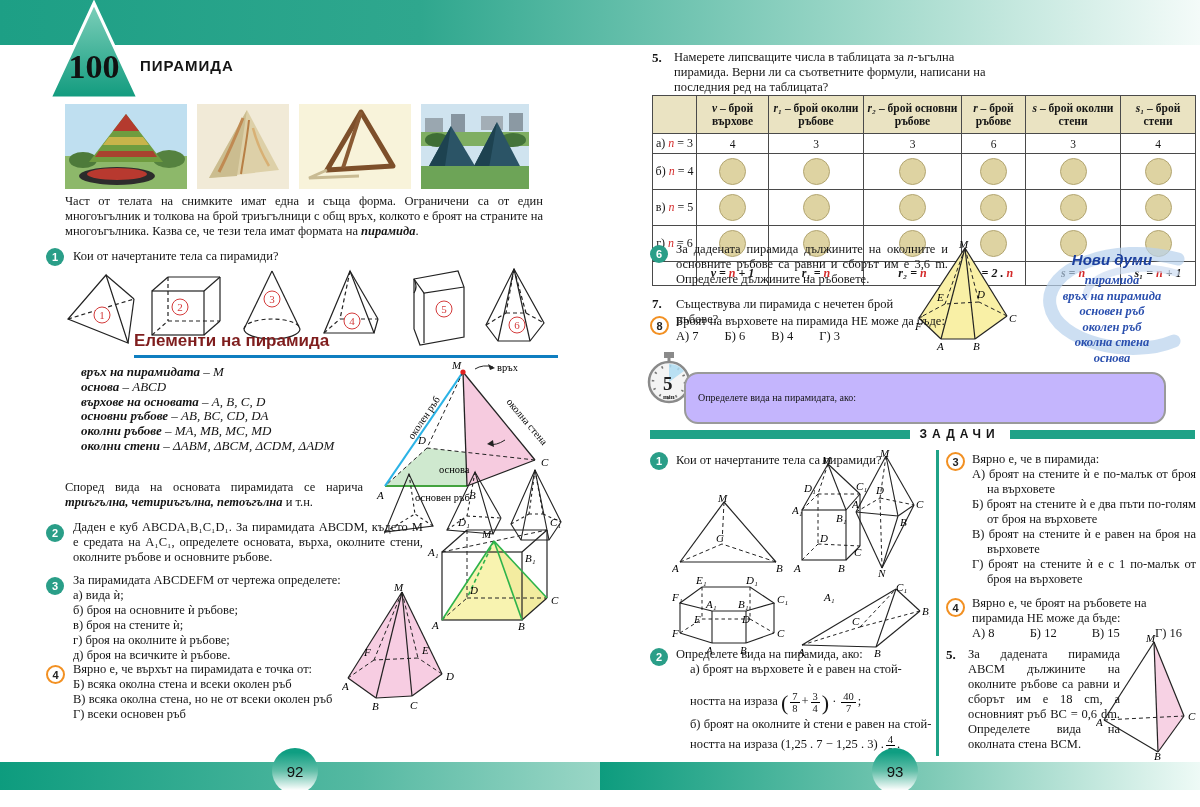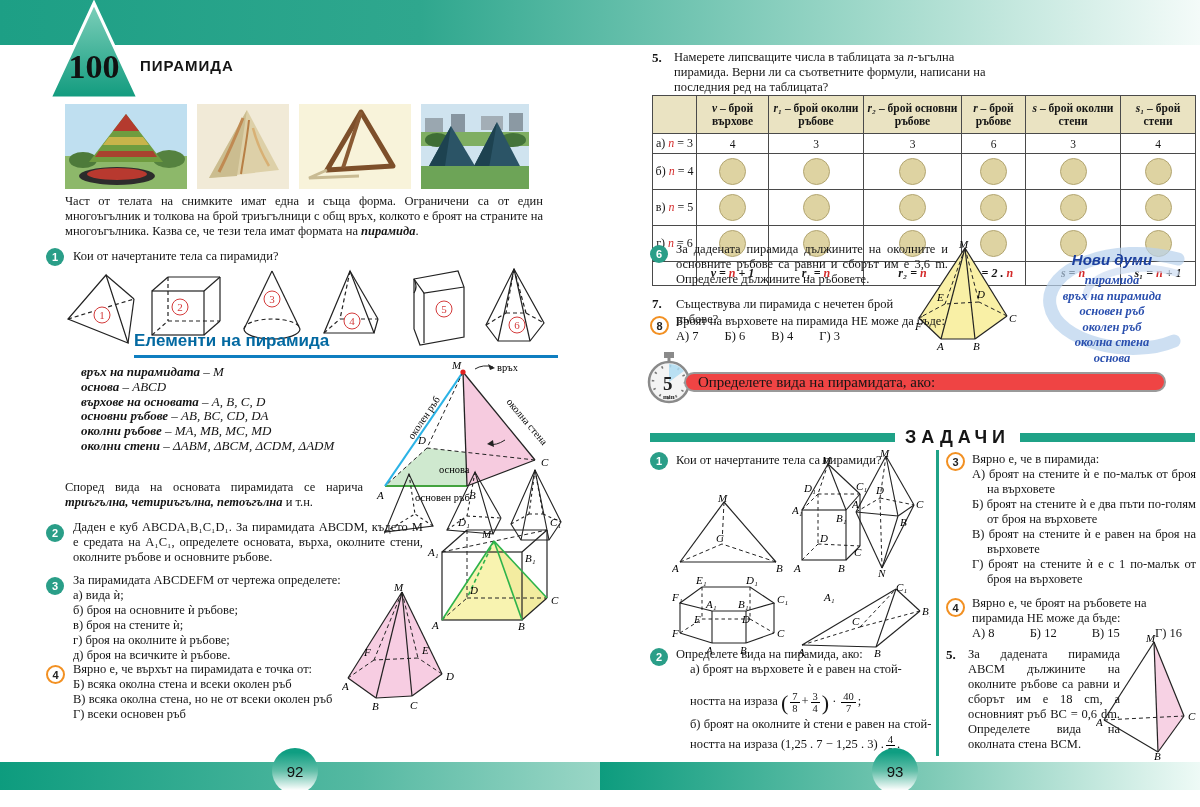--- a/index.html
+++ b/index.html
@@ -19,38 +19,38 @@
   .lesson-title{font-weight:bold;font-size:15px;letter-spacing:1px;}
   .qnum{width:18px;height:18px;border-radius:50%;display:flex;align-items:center;justify-content:center;
     font-family:"Liberation Sans","DejaVu Sans",sans-serif;font-size:11px;font-weight:bold;}
   .qnum.green{background:#2a9e88;color:#fff;}
   .qnum.orange{background:#fff;color:#222;border:2px solid #f29022;width:15px;height:15px;}
   .plainnum{font-weight:bold;font-size:13px;}
   .body-t{font-size:12.5px;line-height:15px;}
   .just{text-align:justify;}
   .em-bi{font-weight:bold;font-style:italic;}
   .mathv{font-style:italic;}
-  .sect-head{color:#0369a1;font-weight:bold;font-size:17px;
+  .sect-head{color:#7f1d1d;font-weight:bold;font-size:17px;
     font-family:"Liberation Sans","DejaVu Sans",sans-serif;
     border-bottom:3px solid #0f7ec0;padding-bottom:4px;}
   .elem-line{font-size:13px;line-height:14.8px;margin-left:16px;}
   .opt{padding-left:15px;text-indent:-15px;}
   table.ptable{border-collapse:collapse;table-layout:fixed;width:543px;font-size:11.5px;}
   table.ptable td{border:1px solid #4a4a4a;text-align:center;vertical-align:middle;padding:1px 2px;}
   td.thead{background:#eae3c2;font-weight:bold;line-height:12.5px;}
   td.rowlab{text-align:left;padding-left:3px;font-size:12px;}
   .redn{color:#d42b2b;font-style:italic;}
   .tcircle{display:inline-block;width:25px;height:25px;border-radius:50%;
     background:#ded3a2;border:1px solid #b2a571;vertical-align:middle;}
   .formula{font-style:italic;font-weight:bold;font-size:12px;}
-  .graybox{border:2px solid #9a9a9a;border-radius:14px;background:#ef4444;
-    padding:0 12px;font-size:15px;line-height:16px;}
+  .graybox{border:2px solid #9a9a9a;border-radius:14px;background:#c4b5fd;
+    padding:16px 12px;font-size:10px;line-height:16px;}
   .tasks-head{display:flex;align-items:center;}
   .tasks-head .bar{height:9px;background:#1fa287;}
-  .tasks-head .txt{font-weight:bold;font-size:18px;letter-spacing:5px;margin:0 10px;
+  .tasks-head .txt{font-weight:bold;font-size:12px;letter-spacing:5px;margin:0 10px;
     font-family:"Liberation Sans","DejaVu Sans",sans-serif;}
   .vdivider{width:3px;background:#1fa287;}
   .newwords-title{color:#1b3f9e;font-weight:bold;font-style:italic;font-size:15px;
     font-family:"Liberation Sans","DejaVu Sans",sans-serif;}
   .newwords-item{color:#2a4fae;font-weight:bold;font-style:italic;font-size:12.5px;line-height:15.5px;text-align:center;}
   .frac{display:inline-flex;flex-direction:column;align-items:center;font-size:10.5px;
     line-height:1.05;vertical-align:middle;margin:0 2px;}
   .frac .fn{border-bottom:1px solid #000;padding:0 2px 0px;}
   .bigpar{font-size:22px;font-weight:400;vertical-align:middle;line-height:1;}
   svg text{font-family:"Liberation Serif","DejaVu Serif",serif;}

